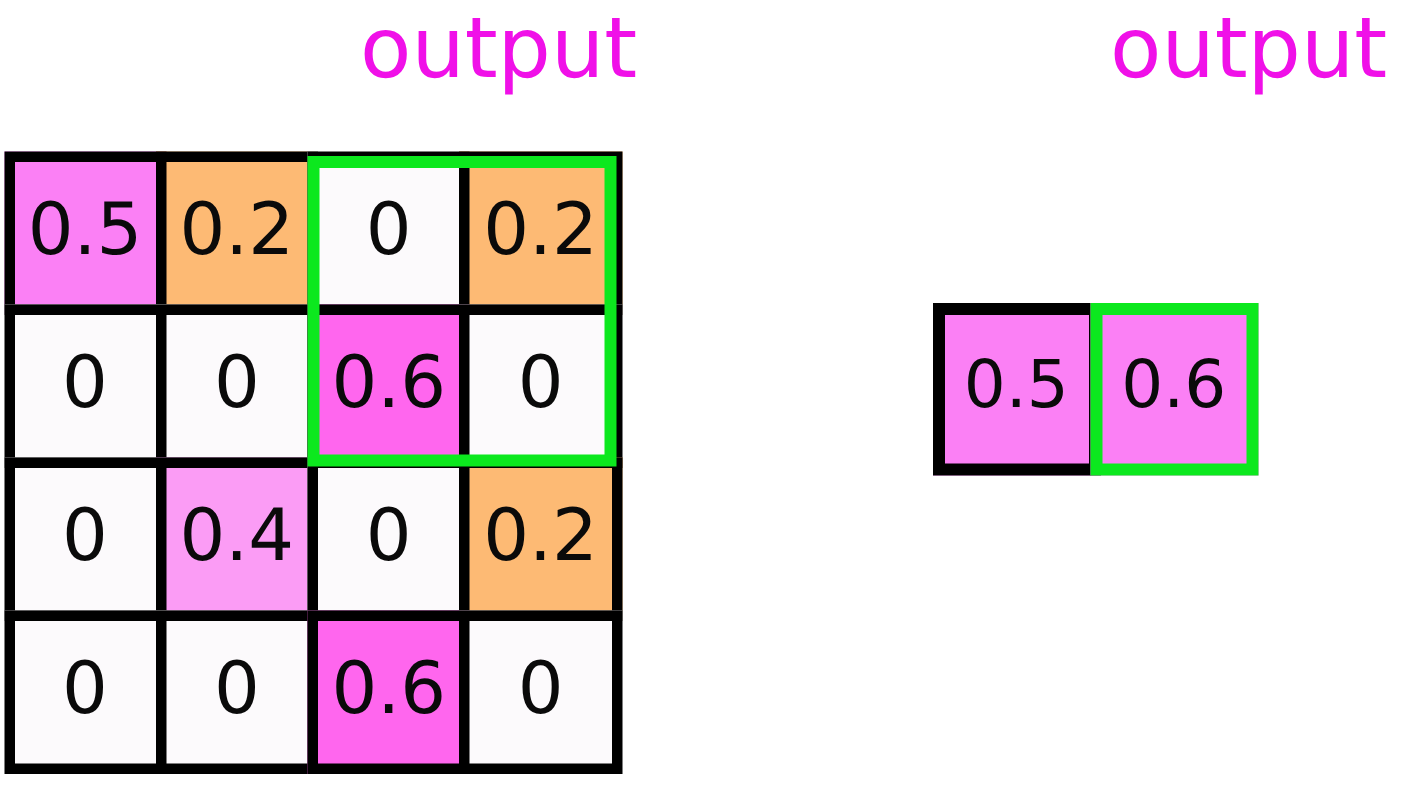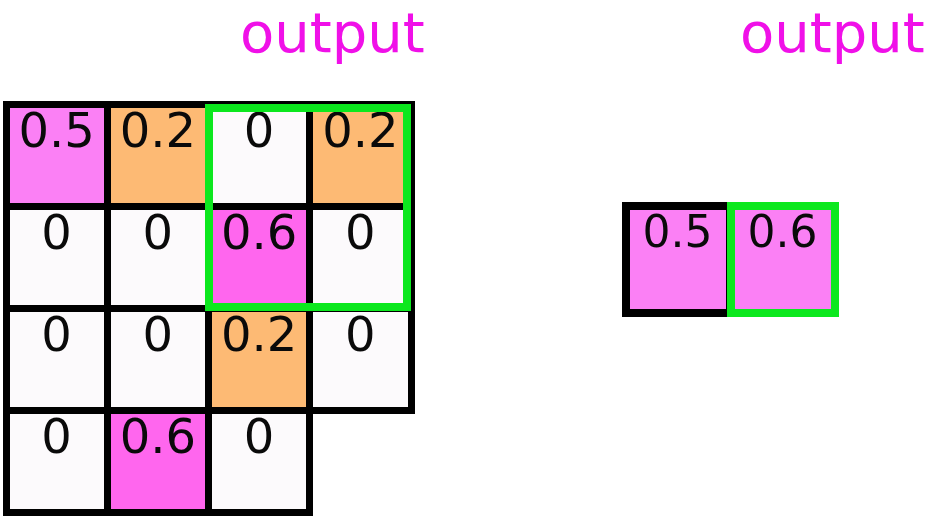--- a/index.html
+++ b/index.html
@@ -49,21 +49,21 @@
     height: 108px;
     grid-template-columns: repeat(2, 1fr);
     grid-template-rows: 1fr;
   }
 
   .cell {
     position: relative;
     box-sizing: border-box;
     border: 7px solid #000000;
     display: flex;
-    align-items: flex-start;
+    align-items: center;
     justify-content: center;
     background: #fcfafc;
     margin: -3.5px;           
   }
   #output-grid .cell { border-width: 8px; }
 
   .cell .val {
     font-size: 48px;
     line-height: 48px;
     color: #0a0a0a;
@@ -126,20 +126,23 @@
     </div>
     <div class="cell v06">
       <span class="val">0.6</span>
     </div>
     <div class="cell v0">
       <span class="val">0</span>
     </div>
     <div class="cell v0">
       <span class="val">0</span>
     </div>
+    <div class="cell v04">
+      <span class="val">0.4</span>
+    </div>
     <div class="cell v0">
       <span class="val">0</span>
     </div>
     <div class="cell v02">
       <span class="val">0.2</span>
     </div>
     <div class="cell v0">
       <span class="val">0</span>
     </div>
     <div class="cell v0">

